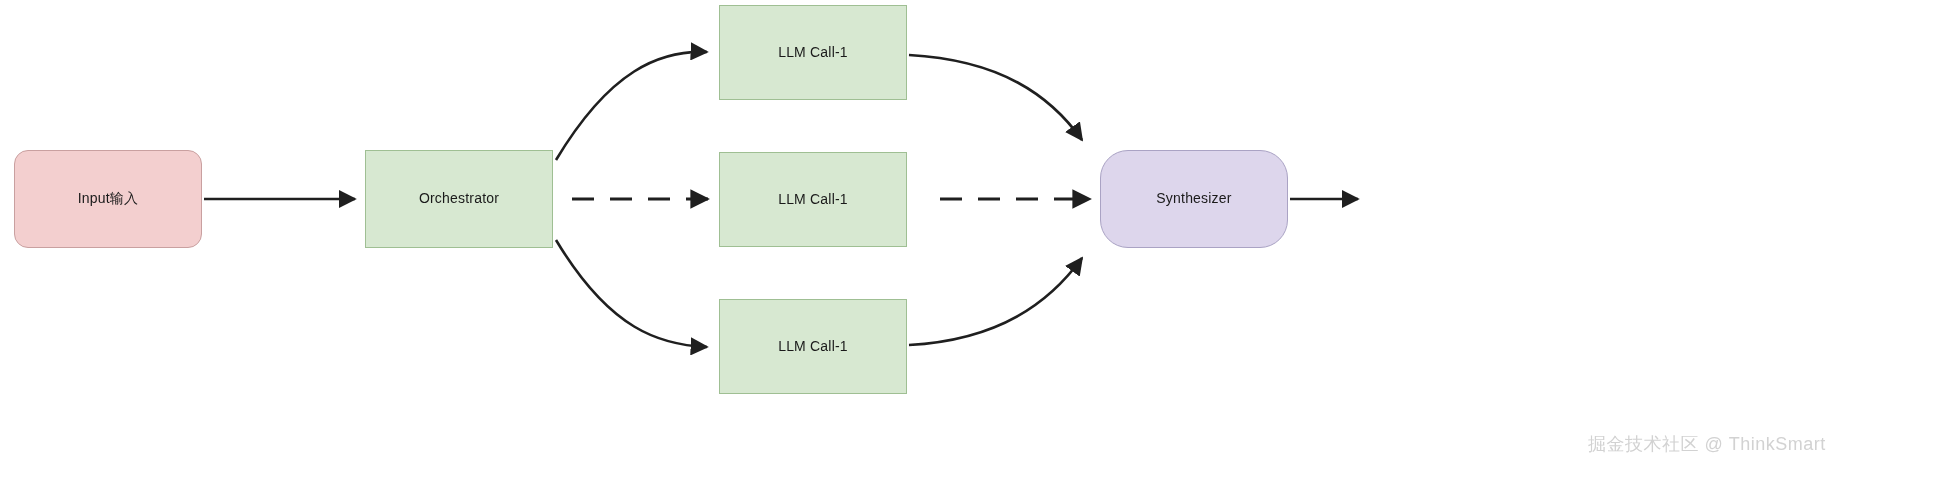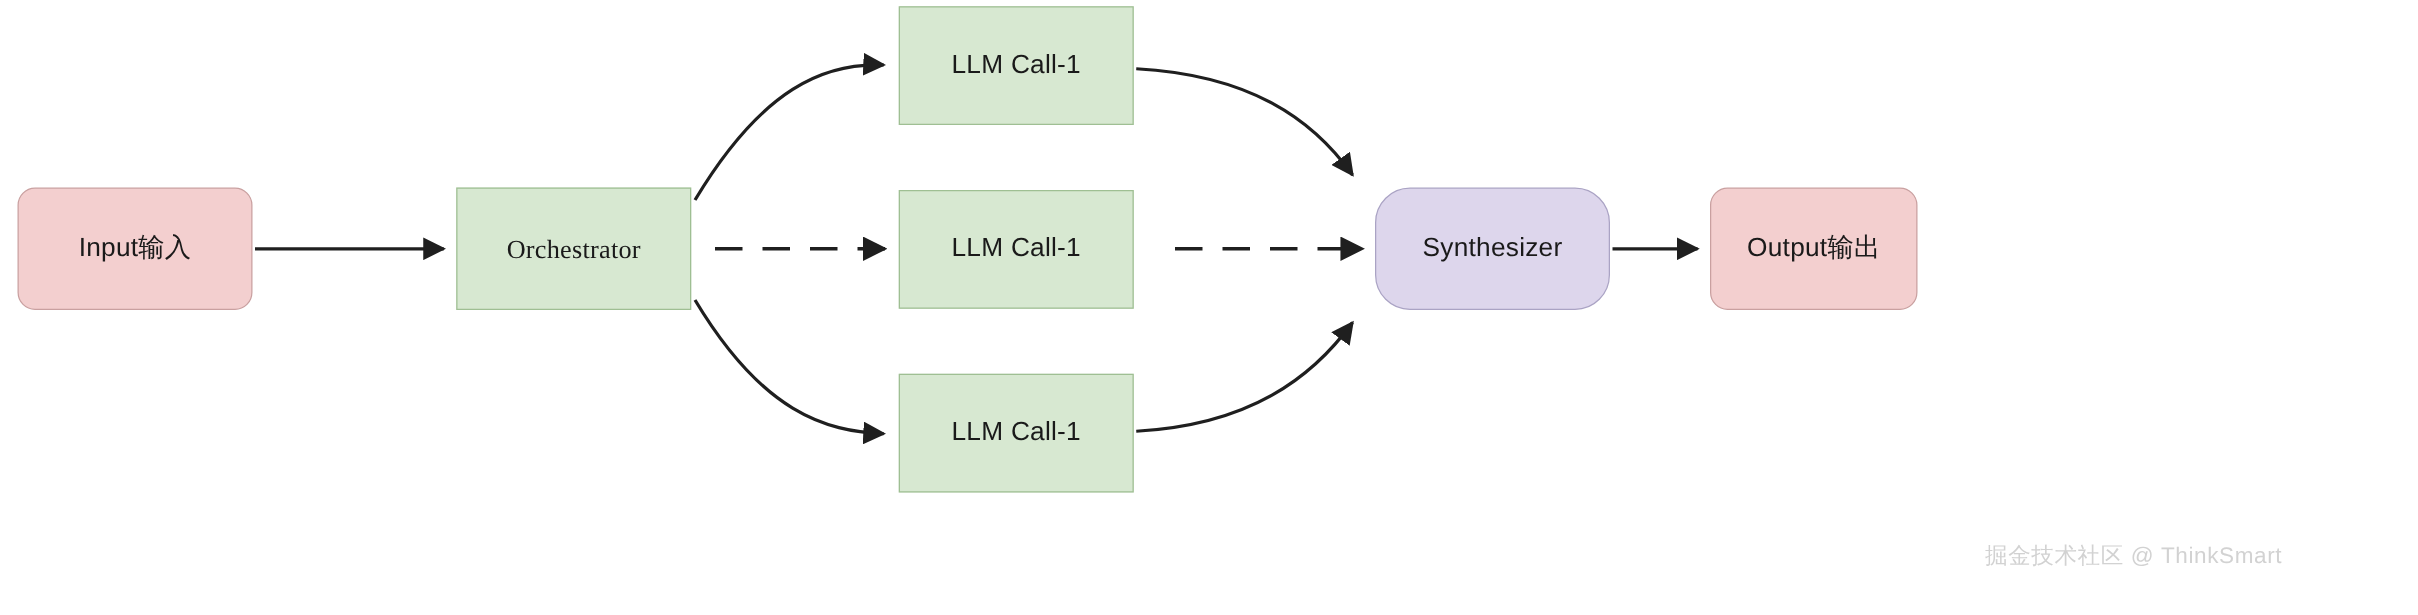--- a/index.html
+++ b/index.html
@@ -25,21 +25,21 @@
     height: 492px;
     pointer-events: none;
   }
   .node {
     position: absolute;
     box-sizing: border-box;
     display: flex;
     align-items: center;
     justify-content: center;
     text-align: center;
-    font-size: 21px;
+    font-size: 14px;
     color: #1a1a1a;
     letter-spacing: 0.2px;
     line-height: 1.25;
   }
   .node-label {
     display: block;
     padding: 0 8px;
   }
   .shape-round {
     border-radius: 14px;
@@ -110,39 +110,36 @@
 
     <g>
       <line x1="1290" y1="199" x2="1358" y2="199" stroke="#1f1f1f" stroke-width="2.6" marker-end="url(#arrow)"></line>
     </g>
   </svg>
 
   <div class="node shape-round fill-pink" style="left:14px; top:150px; width:188px; height:98px;">
     <span class="node-label">Input输入</span>
   </div>
 
-  <div class="node shape-rect fill-green" style="left:365px; top:150px; width:188px; height:98px;font-family:Liberation Serif, serif;">
+  <div class="node shape-rect fill-green" style="left:365px; top:150px; width:188px; height:98px;">
     <span class="node-label">Orchestrator</span>
   </div>
 
   <div class="node shape-rect fill-green" style="left:719px; top:5px; width:188px; height:95px;">
     <span class="node-label">LLM Call-1</span>
   </div>
 
   <div class="node shape-rect fill-green" style="left:719px; top:152px; width:188px; height:95px;">
     <span class="node-label">LLM Call-1</span>
   </div>
 
   <div class="node shape-rect fill-green" style="left:719px; top:299px; width:188px; height:95px;">
     <span class="node-label">LLM Call-1</span>
   </div>
 
   <div class="node shape-round fill-purple" style="left:1100px; top:150px; width:188px; height:98px;border-radius:28px;">
     <span class="node-label">Synthesizer</span>
   </div>
 
-  <div class="node shape-round fill-pink" style="left:1368px; top:150px; width:166px; height:98px;">
-    <span class="node-label">Output输出</span>
-  </div>
 
   <div id="watermark" style="left:1588px; top:432px;">掘金技术社区 @ ThinkSmart</div>
 
 </div>
 
 </body></html>

